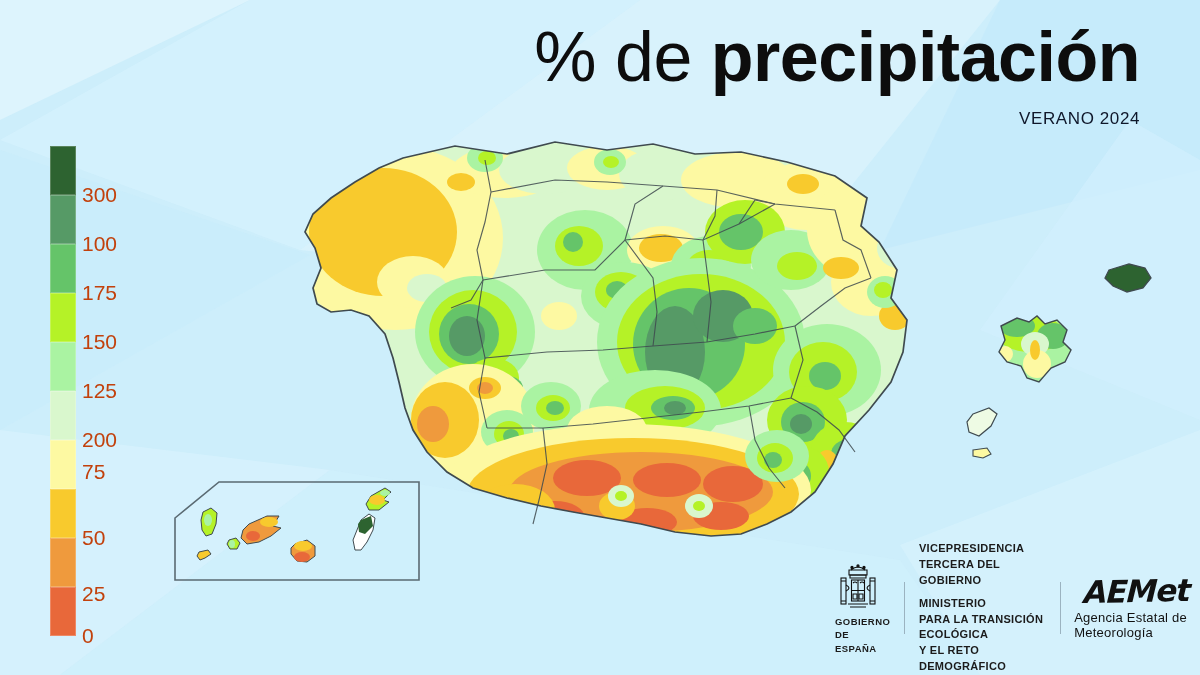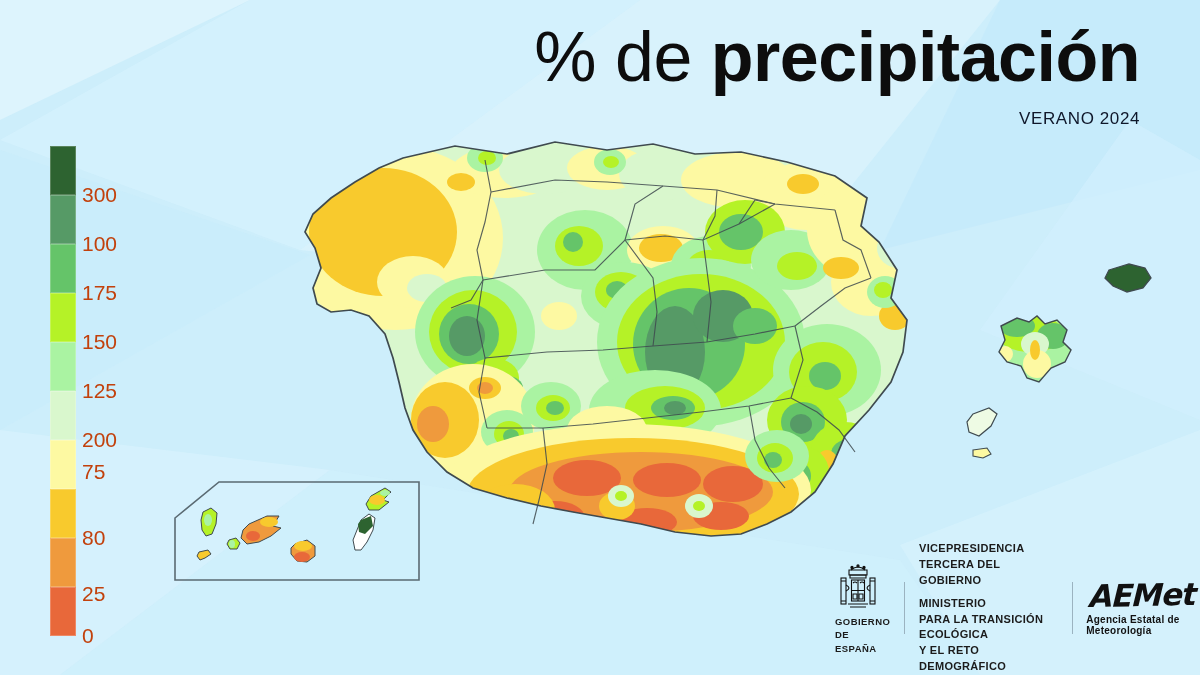--- a/index.html
+++ b/index.html
@@ -38,21 +38,21 @@
   
   #footer{position:absolute;left:826px;top:572px;z-index:7;display:flex;align-items:center;height:72px;}
   .f-divider{width:1px;height:52px;background:#9bb3c0;margin:0 14px;}
   #gob-block{display:flex;align-items:center;flex-direction:column;}
   #gob-text{margin-left:9px;font-size:9.5px;line-height:1.42;color:#1b1b1b;letter-spacing:0.45px;font-weight:700;}
   #min-text{font-size:11px;line-height:1.45;color:#1b1b1b;letter-spacing:0.3px;font-weight:700;}
   #min-text .blk{margin-bottom:7px;}
   #aemet-block{display:flex;flex-direction:column;align-items:center;}
   #aemet-word{font-family:"DejaVu Sans", sans-serif;font-size:31px;font-weight:700;font-style:italic;
               color:#111;letter-spacing:-1.2px;line-height:1;transform:skewX(-4deg) rotate(-1.2deg);}
-  #aemet-tag{font-size:10px;color:#111;letter-spacing:0.25px;margin-top:3px;font-weight:bold;}
+  #aemet-tag{font-size:13px;color:#111;letter-spacing:0.25px;margin-top:3px;}
 </style>
 </head>
 <body>
 
 <svg id="bg-facets" viewBox="0 0 1200 675" preserveAspectRatio="none">
   <rect x="0" y="0" width="1200" height="675" fill="#cdeefb"></rect>
   <polygon points="0,0 250,0 0,120" fill="#dff4fd" opacity="0.85"></polygon>
   <polygon points="250,0 640,0 300,250 0,140" fill="#d6f2fd" opacity="0.7"></polygon>
   <polygon points="640,0 1000,0 760,300 300,250" fill="#dff5fe" opacity="0.6"></polygon>
   <polygon points="1000,0 1200,0 1200,170 880,250" fill="#c4eafb" opacity="0.8"></polygon>
@@ -84,21 +84,21 @@
       <div class="legend-swatch" title="0 - 25 %" style="background: rgb(232, 104, 58);"></div>
     </div>
   <div id="legend-labels" style="height: 490px;">
       <div class="legend-label" style="top: 49px;">300</div>
       <div class="legend-label" style="top: 98px;">100</div>
       <div class="legend-label" style="top: 147px;">175</div>
       <div class="legend-label" style="top: 196px;">150</div>
       <div class="legend-label" style="top: 245px;">125</div>
       <div class="legend-label" style="top: 294px;">200</div>
       <div class="legend-label" style="top: 326px;">75</div>
-      <div class="legend-label" style="top: 392px;">80</div>
+      <div class="legend-label" style="top: 392px;">50</div>
       <div class="legend-label" style="top: 448px;">25</div>
       <div class="legend-label" style="top: 490px;">0</div>
     </div>
 </div>
 
 <div id="map-area">
 <svg id="map-svg" viewBox="0 0 1010 540">
   <defs>
 
     <clipPath id="clip-peninsula">

